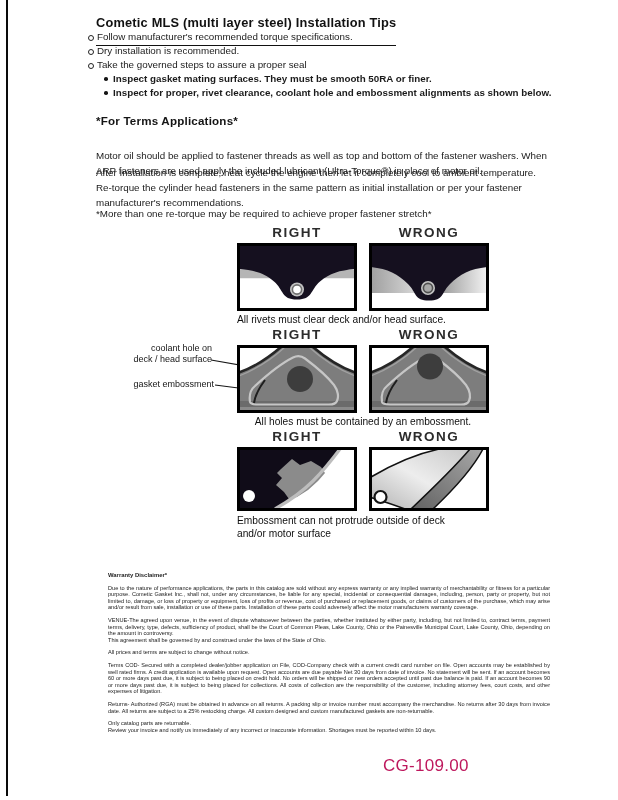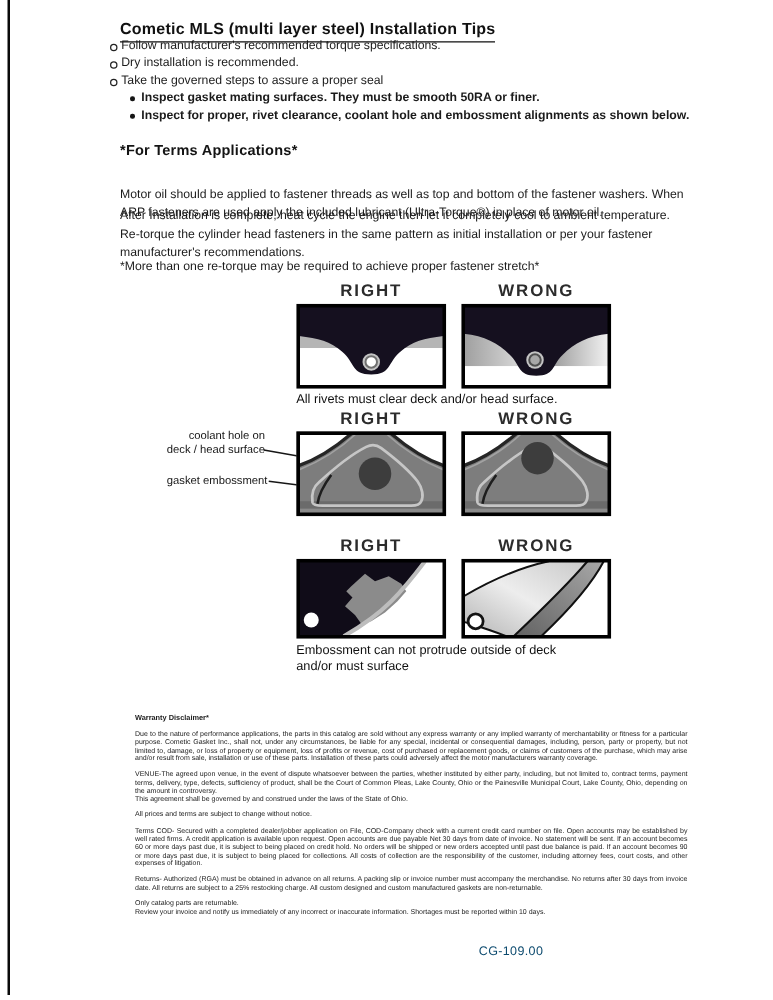--- a/index.html
+++ b/index.html
@@ -5,42 +5,42 @@
   html,body{margin:0;padding:0;background:#e8e8e8;}
   .page{
     position:relative;width:618px;height:800px;background:#ffffff;
     font-family:"Liberation Sans",sans-serif;color:#1c1c1c;overflow:hidden;
     margin:0 auto;
   }
   .abs{position:absolute;}
   .left-rule{left:6px;top:0;width:2px;height:796px;background:#0a0a0a;}
   .doc-title{
     left:96px;top:15px;font-size:12.8px;font-weight:bold;color:#111;
-    border-bottom:1.6px solid #111;padding-bottom:3px;letter-spacing:.2px;white-space:nowrap;
+    border-bottom:1.6px solid #111;padding-bottom:15px;letter-spacing:.2px;white-space:nowrap;
   }
   .tips{left:88px;top:30px;width:472px;font-size:9.8px;line-height:14px;color:#1b1b1b;}
   .b-row{display:flex;align-items:flex-start;}
   .b-row.sub{padding-left:16px;font-weight:bold;}
   .b-marker{flex:0 0 9px;margin-top:4.5px;}
   .b-marker .ring{display:block;width:4px;height:4px;border:1px solid #222;border-radius:50%;}
   .b-marker .dot{display:block;width:3.6px;height:3.6px;background:#151515;border-radius:50%;margin-top:.6px;}
   .diesel-heading{left:96px;top:114px;font-size:11.6px;font-weight:bold;color:#141414;letter-spacing:.2px;}
   .body-para{left:96px;width:456px;font-size:9.8px;line-height:15px;color:#1b1b1b;}
   .p1{top:148px;} .p2{top:165px;} .note{top:206px;}
   .rw-label{width:120px;text-align:center;font-size:13.5px;font-weight:bold;
     letter-spacing:1.5px;color:#2c2c2c;}
   .dbox{width:120px;height:68px;display:block;}
   .dbox3{width:120px;height:64px;display:block;}
   .cap{font-size:10.2px;color:#101010;line-height:12.5px;}
   .annot{font-size:9px;line-height:11px;color:#161616;text-align:right;}
   .warranty{left:108px;top:572px;width:442px;font-size:5.6px;line-height:6.6px;
     color:#222;text-align:justify;}
   .warranty .w-head{font-weight:bold;font-size:5.9px;margin-bottom:6px;text-align:left;}
   .warranty .w-para{margin-bottom:6px;}
-  .footer-code{left:383px;top:756px;font-size:10px;color:#0c4a6e;letter-spacing:.3px;}
+  .footer-code{left:383px;top:756px;font-size:17px;color:#be185d;letter-spacing:.3px;}
 </style>
 </head>
 <body>
 
 <div class="page">
 
   <div class="abs left-rule"></div>
 
   <div class="abs doc-title">Cometic MLS (multi layer steel) Installation Tips</div>
 
@@ -156,20 +156,21 @@
     <path d="M44,2 C30,14 15,23 2,27.5" stroke="#262626" stroke-width="2.6" fill="none"></path>
     <path d="M76,2 C90,14 105,23 118,27.5" stroke="#262626" stroke-width="2.6" fill="none"></path>
     <path d="M48,2 C34,15 17,25 2,31" stroke="#a2a2a2" stroke-width="1.3" fill="none"></path>
     <path d="M72,2 C86,15 103,25 118,31" stroke="#a2a2a2" stroke-width="1.3" fill="none"></path>
     <path d="M13,57 C12,50 13,45 18,41 C31,29 45,18 56,12.5 C60,10.5 64,10.5 68,13.5 C78,21 90,31 97,40 C101,45.5 102,52 100,56 C99,58.5 96,59.5 92,59.5 L21,59.5 C17,59.5 13.5,59 13,57 Z" fill="none" stroke="#c6c6c6" stroke-width="2.2"></path>
     <path d="M28,35 C22,43 18,51 17,58" stroke="#1e1e1e" stroke-width="2" fill="none"></path>
     <circle cx="61" cy="21.5" r="13" fill="#3d3d3d"></circle>
     <rect x="1.5" y="1.5" width="117" height="65" fill="none" stroke="#000000" stroke-width="3"></rect>
   </svg>
 
+  <div class="abs cap" style="left:237px;top:416px;width:252px;text-align:center;">All holes must be contained by an embossment.</div>
 
   <div class="abs rw-label" style="left:237px;top:429px;">RIGHT</div>
   <div class="abs rw-label" style="left:369px;top:429px;">WRONG</div>
 
   <svg class="abs dbox3" style="left:237px;top:447px;" viewBox="0 0 120 64">
     <rect x="0" y="0" width="120" height="64" fill="#ffffff"></rect>
     <path d="M2,2 L103,2 C94,14 86,24 76,34 C66,44 52,54 38,62 L2,62 Z" fill="#100c18"></path>
     <path d="M44,22 L55,12 L63,18 L74,14 L84,20 L88,26 L81,34 L71,43 L60,50 L52,52 L47,45 L39,38 L45,31 L40,26 Z" fill="#8b8b8b"></path>
     <path d="M103,2 C94,14 86,24 76,34 C66,44 52,54 38,62" stroke="#bdbdbd" stroke-width="3.2" fill="none"></path>
     <circle cx="12" cy="49" r="6" fill="#ffffff"></circle>
@@ -194,21 +195,21 @@
     <path d="M2,50.5 C10,53 22,56.5 36,62" stroke="#111111" stroke-width="1.6" fill="none"></path>
     <path d="M101,2 L114,2 C103,23 83,44 64,62 L42,62 C62,43 84,22 101,2 Z" fill="url(#gbandw)"></path>
     <path d="M101,2 C84,22 62,43 42,62" stroke="#111111" stroke-width="1.6" fill="none"></path>
     <path d="M114,2 C103,23 83,44 64,62" stroke="#111111" stroke-width="1.6" fill="none"></path>
     <circle cx="11.5" cy="50" r="6" fill="#ffffff" stroke="#141414" stroke-width="2.2"></circle>
     <rect x="1.5" y="1.5" width="117" height="61" fill="none" stroke="#000000" stroke-width="3"></rect>
   </svg>
 
   <div class="abs cap" style="left:237px;top:515px;width:260px;">
     <div>Embossment can not protrude outside of deck</div>
-    <div>and/or must surface</div>
+    <div>and/or motor surface</div>
   </div>
 
   <div class="abs warranty">
     <div class="w-head">Warranty Disclaimer*</div>
     <div class="w-para">Due to the nature of performance applications, the parts in this catalog are sold without any express warranty or any implied warranty of merchantability or fitness for a particular purpose.  Cometic Gasket Inc., shall not, under any circumstances, be liable for any special, incidental or consequential damages, including, person, party or property, but not limited to, damage, or loss of property or equipment, loss of profits or revenue, cost of purchased or replacement goods, or claims of customers of the purchase, which may arise and/or result from sale, installation or use of these parts.  Installation of these parts could adversely affect the motor manufacturers warranty coverage.</div>
     <div class="w-para">
       <div>VENUE-The agreed upon venue, in the event of dispute whatsoever between the parties, whether instituted by either party, including, but not limited to, contract terms, payment terms, delivery, type, defects, sufficiency of product, shall be the Court of Common Pleas, Lake County, Ohio or the Painesville Municipal Court, Lake County, Ohio, depending on the amount in controversy.</div>
       <div>This agreement shall be governed by and construed under the laws of the State of Ohio.</div>
     </div>
     <div class="w-para">All prices and terms are subject to change without notice.</div>

